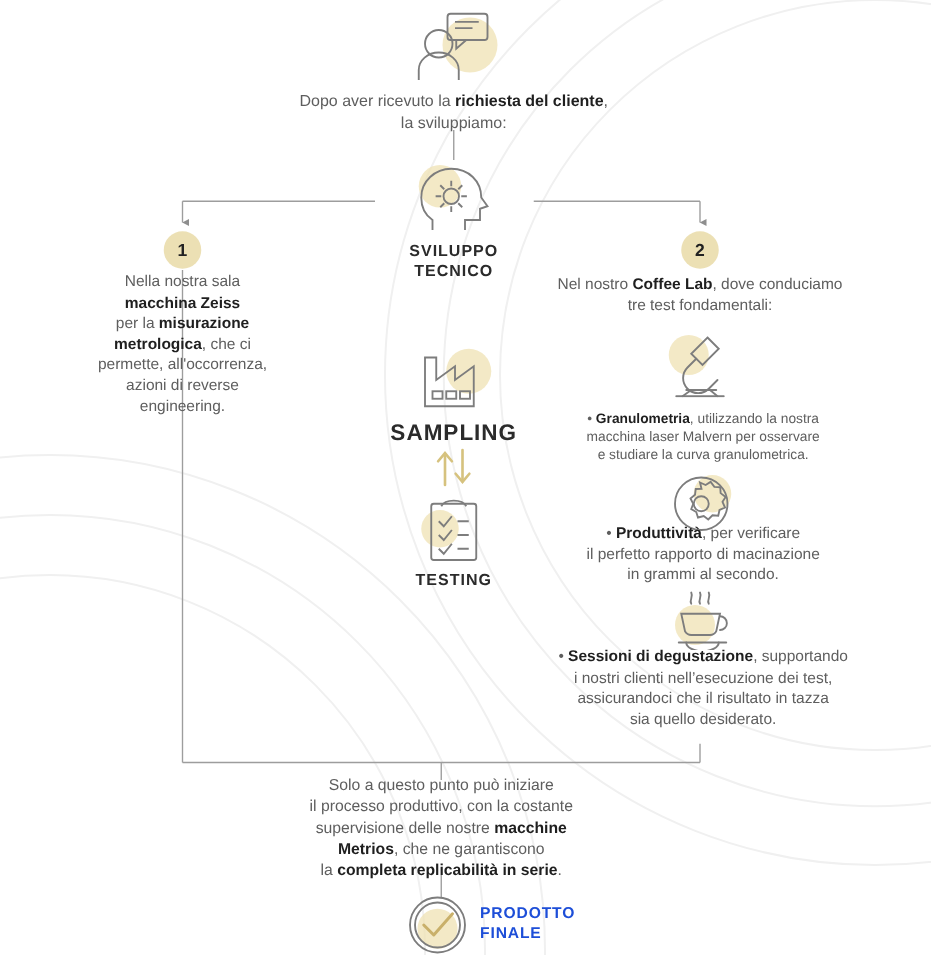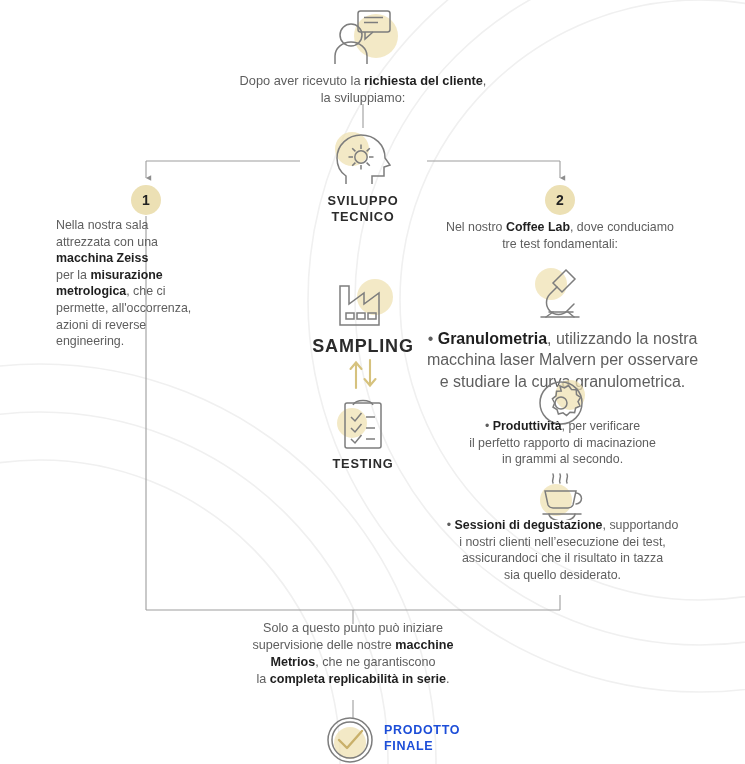--- a/index.html
+++ b/index.html
@@ -165,23 +165,22 @@
         <line x1="30" y1="21" x2="39" y2="21"></line>
         <line x1="30" y1="32" x2="39" y2="32"></line>
         <line x1="30" y1="43" x2="39" y2="43"></line>
       </svg>
     </span>
     <div class="cap" style="margin-top:6px; font-size:12.8px;">TESTING</div>
   </div>
 
   <div class="numcircle" style="left:131px; top:185px;">1</div>
 
-  <div class="para" style="position:absolute; left:56px; top:217px; width:180px; text-align:left; font-size:12.4px;">
+  <div class="para" style="position:absolute; left:56px; top:217px; width:180px; text-align:center; font-size:12.4px;">
     <div>Nella nostra sala</div>
-    <div>attrezzata con una</div>
     <div><b>macchina Zeiss</b></div>
     <div><span>per la </span><b>misurazione</b></div>
     <div><b>metrologica</b><span>, che ci</span></div>
     <div>permette, all'occorrenza,</div>
     <div>azioni di reverse</div>
     <div>engineering.</div>
   </div>
 
   <div class="numcircle" style="left:545px; top:185px;">2</div>
 
@@ -196,21 +195,21 @@
       <svg class="ico" width="54" height="52" viewBox="0 0 54 52" fill="none" stroke="#7d7d7d" stroke-width="1.5" stroke-linecap="round">
         <path d="M33,4 L42,13 L29,26 L20,17 Z"></path>
         <path d="M24,21 L17,28 a12,12 0 0 0 17,17 L41,38"></path>
         <line x1="16" y1="46" x2="40" y2="46"></line>
         <path d="M8,51 L46,51"></path>
         <line x1="13" y1="51" x2="20" y2="46"></line>
         <line x1="41" y1="51" x2="35" y2="46"></line>
       </svg>
     </span>
   </div>
-  <div class="para" style="position:absolute; left:420px; top:328px; width:285px; text-align:center; font-size:16px;">
+  <div class="para" style="position:absolute; left:420px; top:328px; width:285px; text-align:center; font-size:11px;">
     <div><span>• </span><b>Granulometria</b><span>, utilizzando la nostra</span></div>
     <div>macchina laser Malvern per osservare</div>
     <div>e studiare la curva granulometrica.</div>
   </div>
 
   <div class="node" style="left:532px; top:380px; width:60px;">
     <span class="icon-wrap" style="width:52px;height:46px;">
       <span class="blob" style="left:19px;top:0px;width:30px;height:30px;"></span>
       <svg class="ico" width="52" height="46" viewBox="0 0 52 46" fill="none" stroke="#7d7d7d" stroke-width="1.5">
         <circle cx="25" cy="23" r="21"></circle>
@@ -244,20 +243,21 @@
   </div>
   <div class="para" style="position:absolute; left:415px; top:517px; width:295px; text-align:center; font-size:12.4px;">
     <div><span>• </span><b>Sessioni di degustazione</b><span>, supportando</span></div>
     <div>i nostri clienti nell’esecuzione dei test,</div>
     <div>assicurandoci che il risultato in tazza</div>
     <div>sia quello desiderato.</div>
   </div>
 
   <div class="para" style="position:absolute; left:193px; top:620px; width:320px; text-align:center; font-size:12.6px;">
     <div>Solo a questo punto può iniziare</div>
+    <div>il processo produttivo, con la costante</div>
     <div><span>supervisione delle nostre </span><b>macchine</b></div>
     <div><b>Metrios</b><span>, che ne garantiscono</span></div>
     <div><span>la </span><b>completa replicabilità in serie</b><span>.</span></div>
   </div>
 
   <div class="pf-row" style="left:325px; top:714px;">
     <span class="icon-wrap" style="width:50px;height:50px;">
       <span class="blob" style="left:9px;top:13px;width:32px;height:32px;"></span>
       <svg class="ico" width="50" height="50" viewBox="0 0 50 50" fill="none" stroke="#7d7d7d" stroke-width="1.5">
         <circle cx="25" cy="26" r="22"></circle>

